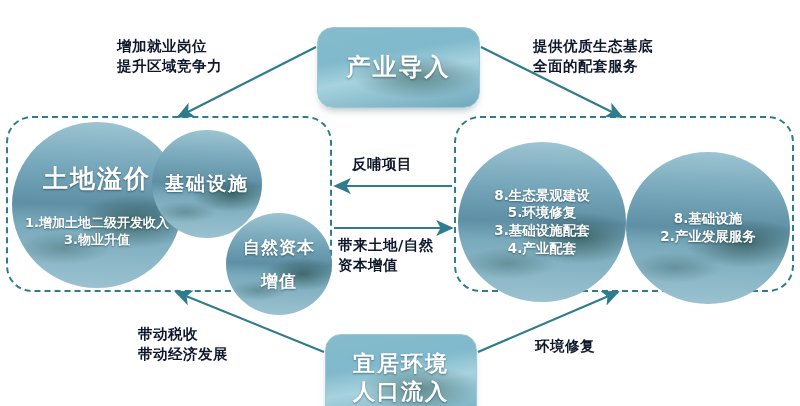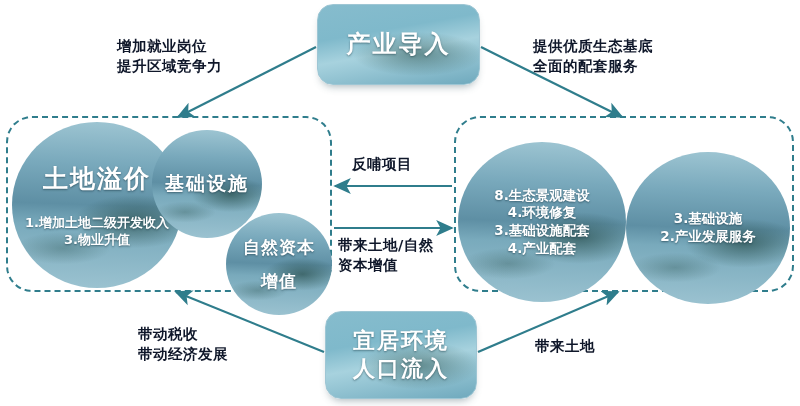--- a/index.html
+++ b/index.html
@@ -47,20 +47,21 @@
     box-shadow: 0 5px 9px -4px rgba(60,90,100,.48);
     display: flex;
     flex-direction: column;
     align-items: center;
     justify-content: center;
     color: #ffffff;
     font-weight: bold;
     letter-spacing: 2px;
     text-shadow: 0 1px 2px rgba(30,60,70,.55);
     overflow: hidden;
+    margin-top: 23px;
   }
   .procbox .ln { line-height: 1.28; white-space: nowrap; }
   #box-industry  { left: 317px; top: 4px;   width: 163px; height: 81px;  font-size: 24px; }
   #box-livable   { left: 325px; top: 311px; width: 152px; height: 88px;  font-size: 22px; }
 
   
   .circ {
     position: absolute;
     border-radius: 50%;
     display: flex;
@@ -160,27 +161,27 @@
     <span class="hd">基础设施</span>
   </div>
 
   <div class="circ" id="circ-cap">
     <span class="ln">自然资本</span>
     <span class="ln">增值</span>
   </div>
 
   <div class="circ" id="circ-eco">
     <span class="ln">8.生态景观建设</span>
-    <span class="ln">4.环境修复</span>
+    <span class="ln">5.环境修复</span>
     <span class="ln">3.基础设施配套</span>
     <span class="ln">4.产业配套</span>
   </div>
 
   <div class="circ" id="circ-infra">
-    <span class="ln">3.基础设施</span>
+    <span class="ln">8.基础设施</span>
     <span class="ln">2.产业发展服务</span>
   </div>
 
   <div class="lbl" id="lbl-jobs">
     <div>增加就业岗位</div>
     <div>提升区域竞争力</div>
   </div>
 
   <div class="lbl" id="lbl-eco-base">
     <div>提供优质生态基底</div>
@@ -195,16 +196,16 @@
     <div>带来土地/自然</div>
     <div>资本增值</div>
   </div>
 
   <div class="lbl" id="lbl-drive">
     <div>带动税收</div>
     <div>带动经济发展</div>
   </div>
 
   <div class="lbl" id="lbl-attract">
-    <div>带来土地</div>
+    <div>环境修复</div>
   </div>
 
 </div>
 
 </body></html>

